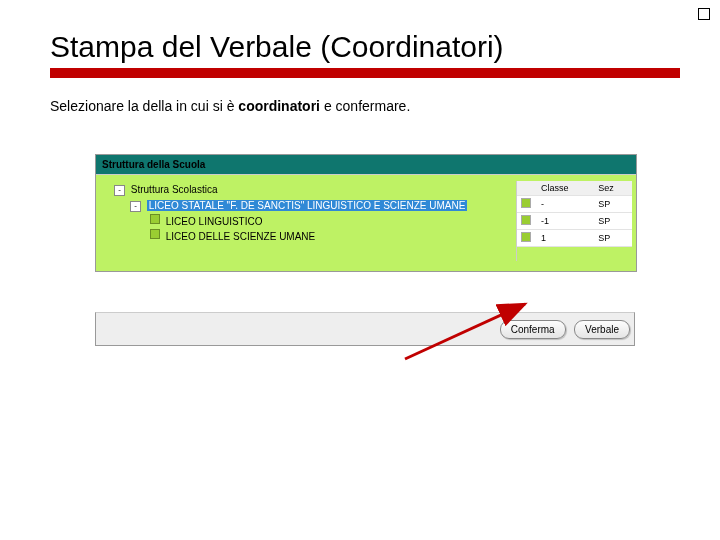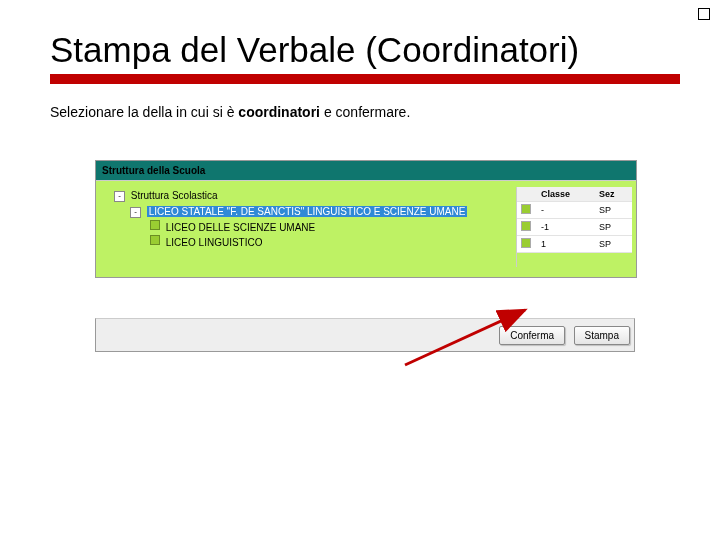--- a/index.html
+++ b/index.html
@@ -8,21 +8,21 @@
     width: 720px;
     height: 540px;
     font-family: Verdana, Arial, sans-serif;
     background: #fff;
     position: relative;
   }
   .slide {
     padding: 30px 40px 20px 50px;
   }
   .title {
-    font-size: 35px;
+    font-size: 30px;
     font-weight: normal;
     margin: 0 0 4px 0;
     font-family: Verdana, sans-serif;
     color: #000;
   }
   .title-underline {
     height: 10px;
     background: #c00000;
     margin-bottom: 20px;
   }
@@ -94,41 +94,41 @@
     width: 100%;
     border-collapse: collapse;
     font-size: 9px;
   }
   .tbl th, .tbl td {
     border-bottom: 1px solid #e3e3e3;
     padding: 2px 4px;
     text-align: left;
     background:#fff;
   }
-  .tbl th { background:#f0f0f0; font-weight:bold; }
+  .tbl th { background:#f0f0f0; font-weight:normal; }
   .tbl td.icon-cell { width:12px; }
   .cell-dot {
     display:inline-block;width:8px;height:8px;border:1px solid #aaa;background:#9acd32;
   }
   .button-bar {
     margin-top: 40px;
     text-align: right;
     padding: 6px 4px;
     background:#eee;
     border:1px solid #999;
     border-top:1px solid #ccc;
     position:relative;
   }
   .btn {
     display:inline-block;
     font-size: 10px;
     padding: 3px 10px;
     background: linear-gradient(#fdfdfd,#e5e5e5);
     border: 1px solid #888;
-    border-radius: 2px;
+    border-radius: 9px;
     margin-left: 4px;
     cursor: pointer;
     box-shadow: 1px 1px 1px rgba(0,0,0,.2);
   }
   .arrow {
     position: absolute;
     left: 300px;
     top: 140px;
     width: 150px;
     height: 70px;
@@ -164,25 +164,25 @@
           <div class="tree-root">
             <span class="tree-icon">-</span>
             <span class="tree-label">Struttura Scolastica</span>
           </div>
           <div class="tree-node">
             <span class="tree-icon">-</span>
             <span class="highlight tree-label">LICEO STATALE "F. DE SANCTIS" LINGUISTICO E SCIENZE UMANE</span>
           </div>
           <div class="tree-node" style="padding-left:48px;">
             <span class="dot"></span>
-            <span class="tree-label">LICEO DELLE SCIENZE UMANE</span>
+            <span class="tree-label">LICEO LINGUISTICO</span>
           </div>
           <div class="tree-node" style="padding-left:48px;">
             <span class="dot"></span>
-            <span class="tree-label">LICEO LINGUISTICO</span>
+            <span class="tree-label">LICEO DELLE SCIENZE UMANE</span>
           </div>
         </div>
 
         <div class="table-col">
           <table class="tbl">
             <tbody>
                 <tr>
               <th class="icon-cell"></th>
               <th>Classe</th>
               <th>Sez</th>
@@ -203,21 +203,21 @@
               <td>SP</td>
             </tr>
           </tbody>
             </table>
         </div>
       </div>
     </div>
 
     <div class="button-bar">
       <span class="btn">Conferma</span>
-      <span class="btn">Stampa</span>
+      <span class="btn">Verbale</span>
     </div>
 
     <svg class="arrow" viewBox="0 0 150 70">
       <defs>
         <marker id="ah" markerWidth="10" markerHeight="8" refX="9" refY="4" orient="auto">
           <polygon points="0 0, 10 4, 0 8" fill="#c00000"></polygon>
         </marker>
       </defs>
       <line x1="10" y1="65" x2="130" y2="10" stroke="#c00000" stroke-width="3" marker-end="url(#ah)"></line>
     </svg>

